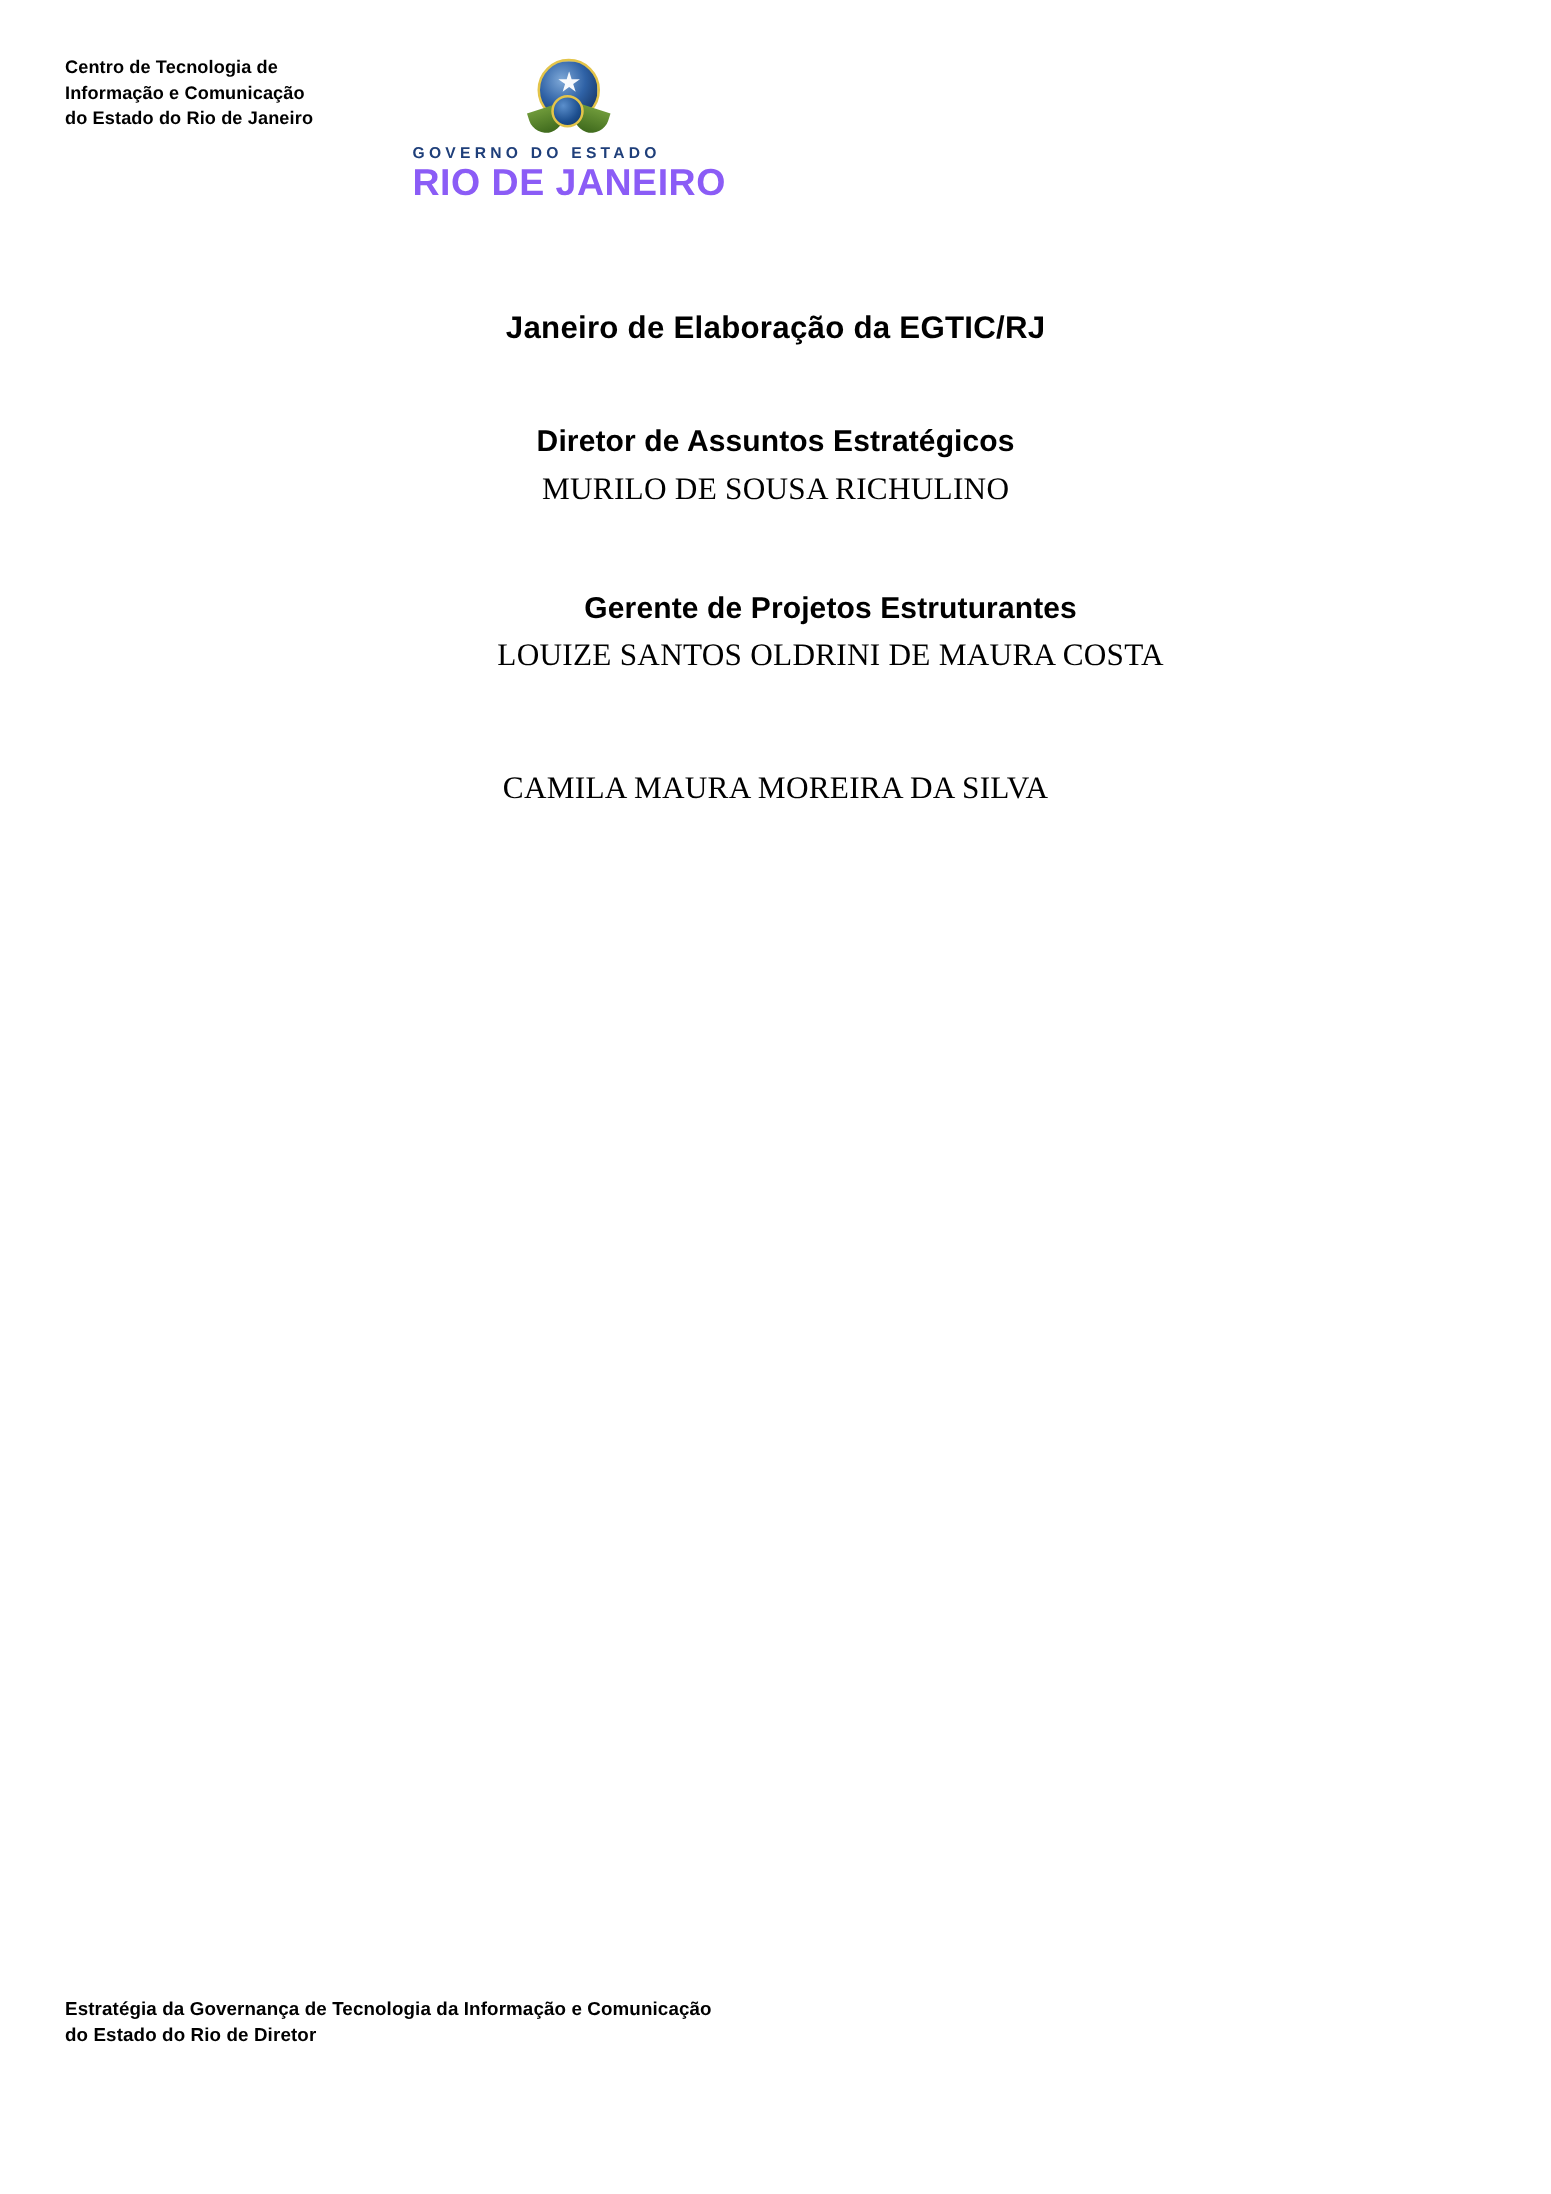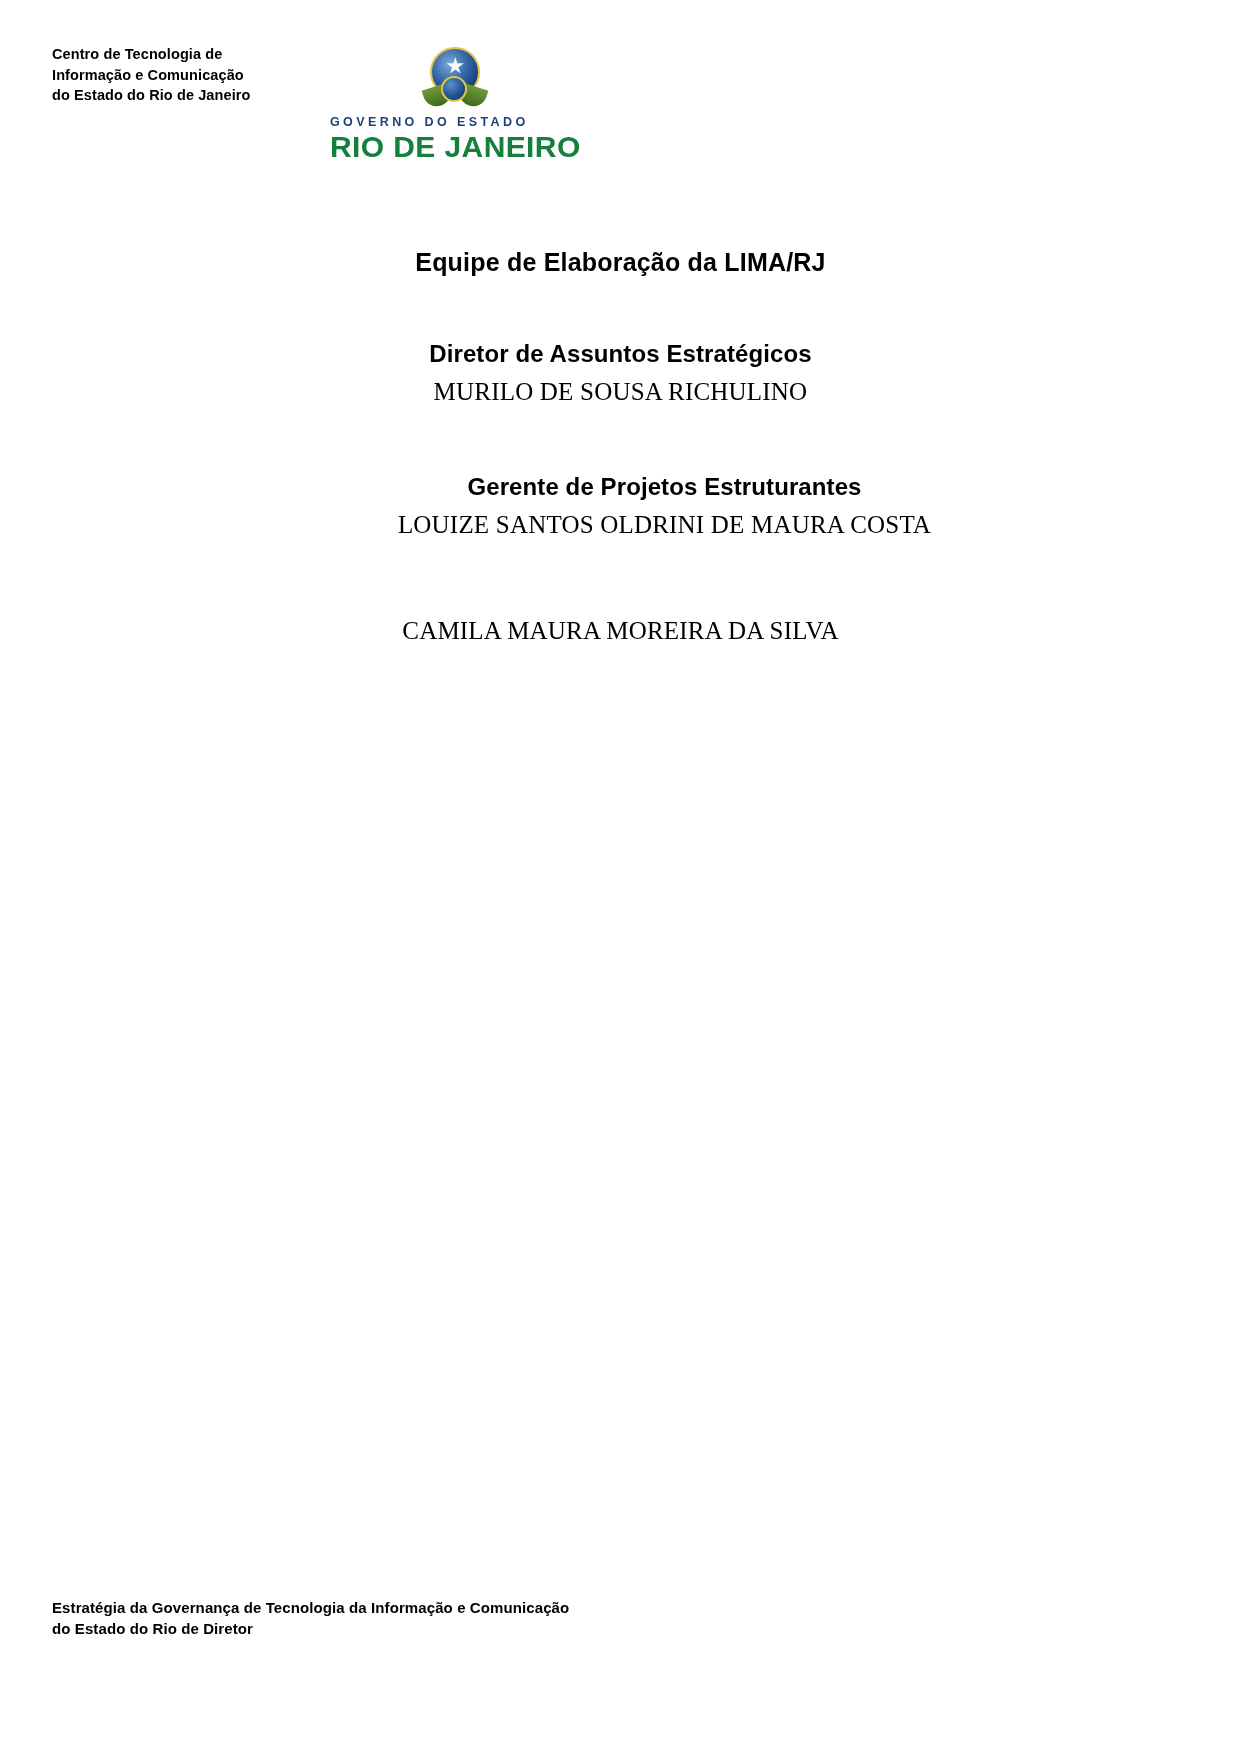--- a/index.html
+++ b/index.html
@@ -101,21 +101,21 @@
   }
   .logo-top {
     font-size: 12.5px;
     letter-spacing: 3.4px;
     color: #1f3f7a;
     font-weight: bold;
   }
   .logo-main {
     font-size: 30px;
     letter-spacing: 0.4px;
-    color: #15803d;
+    color: #8b5cf6;
     font-weight: bold;
     margin-top: 3px;
   }
 
   
   .content {
     position: absolute;
     top: 0;
     left: 0;
     width: 1241px;
@@ -179,21 +179,21 @@
       </div>
       <div class="logo-text">
         <div class="logo-top">GOVERNO DO ESTADO</div>
         <div class="logo-main">RIO DE JANEIRO</div>
       </div>
     </div>
   </div>
 
   <div class="content">
 
-    <div class="doc-title">Equipe de Elaboração da LIMA/RJ</div>
+    <div class="doc-title">Janeiro de Elaboração da EGTIC/RJ</div>
 
     <div class="entry-1">
       <div class="role">Diretor de Assuntos Estratégicos</div>
       <div class="person">MURILO DE SOUSA RICHULINO</div>
     </div>
 
     <div class="entry-2">
       <div class="role">Gerente de Projetos Estruturantes</div>
       <div class="person">LOUIZE SANTOS OLDRINI DE MAURA COSTA</div>
     </div>

